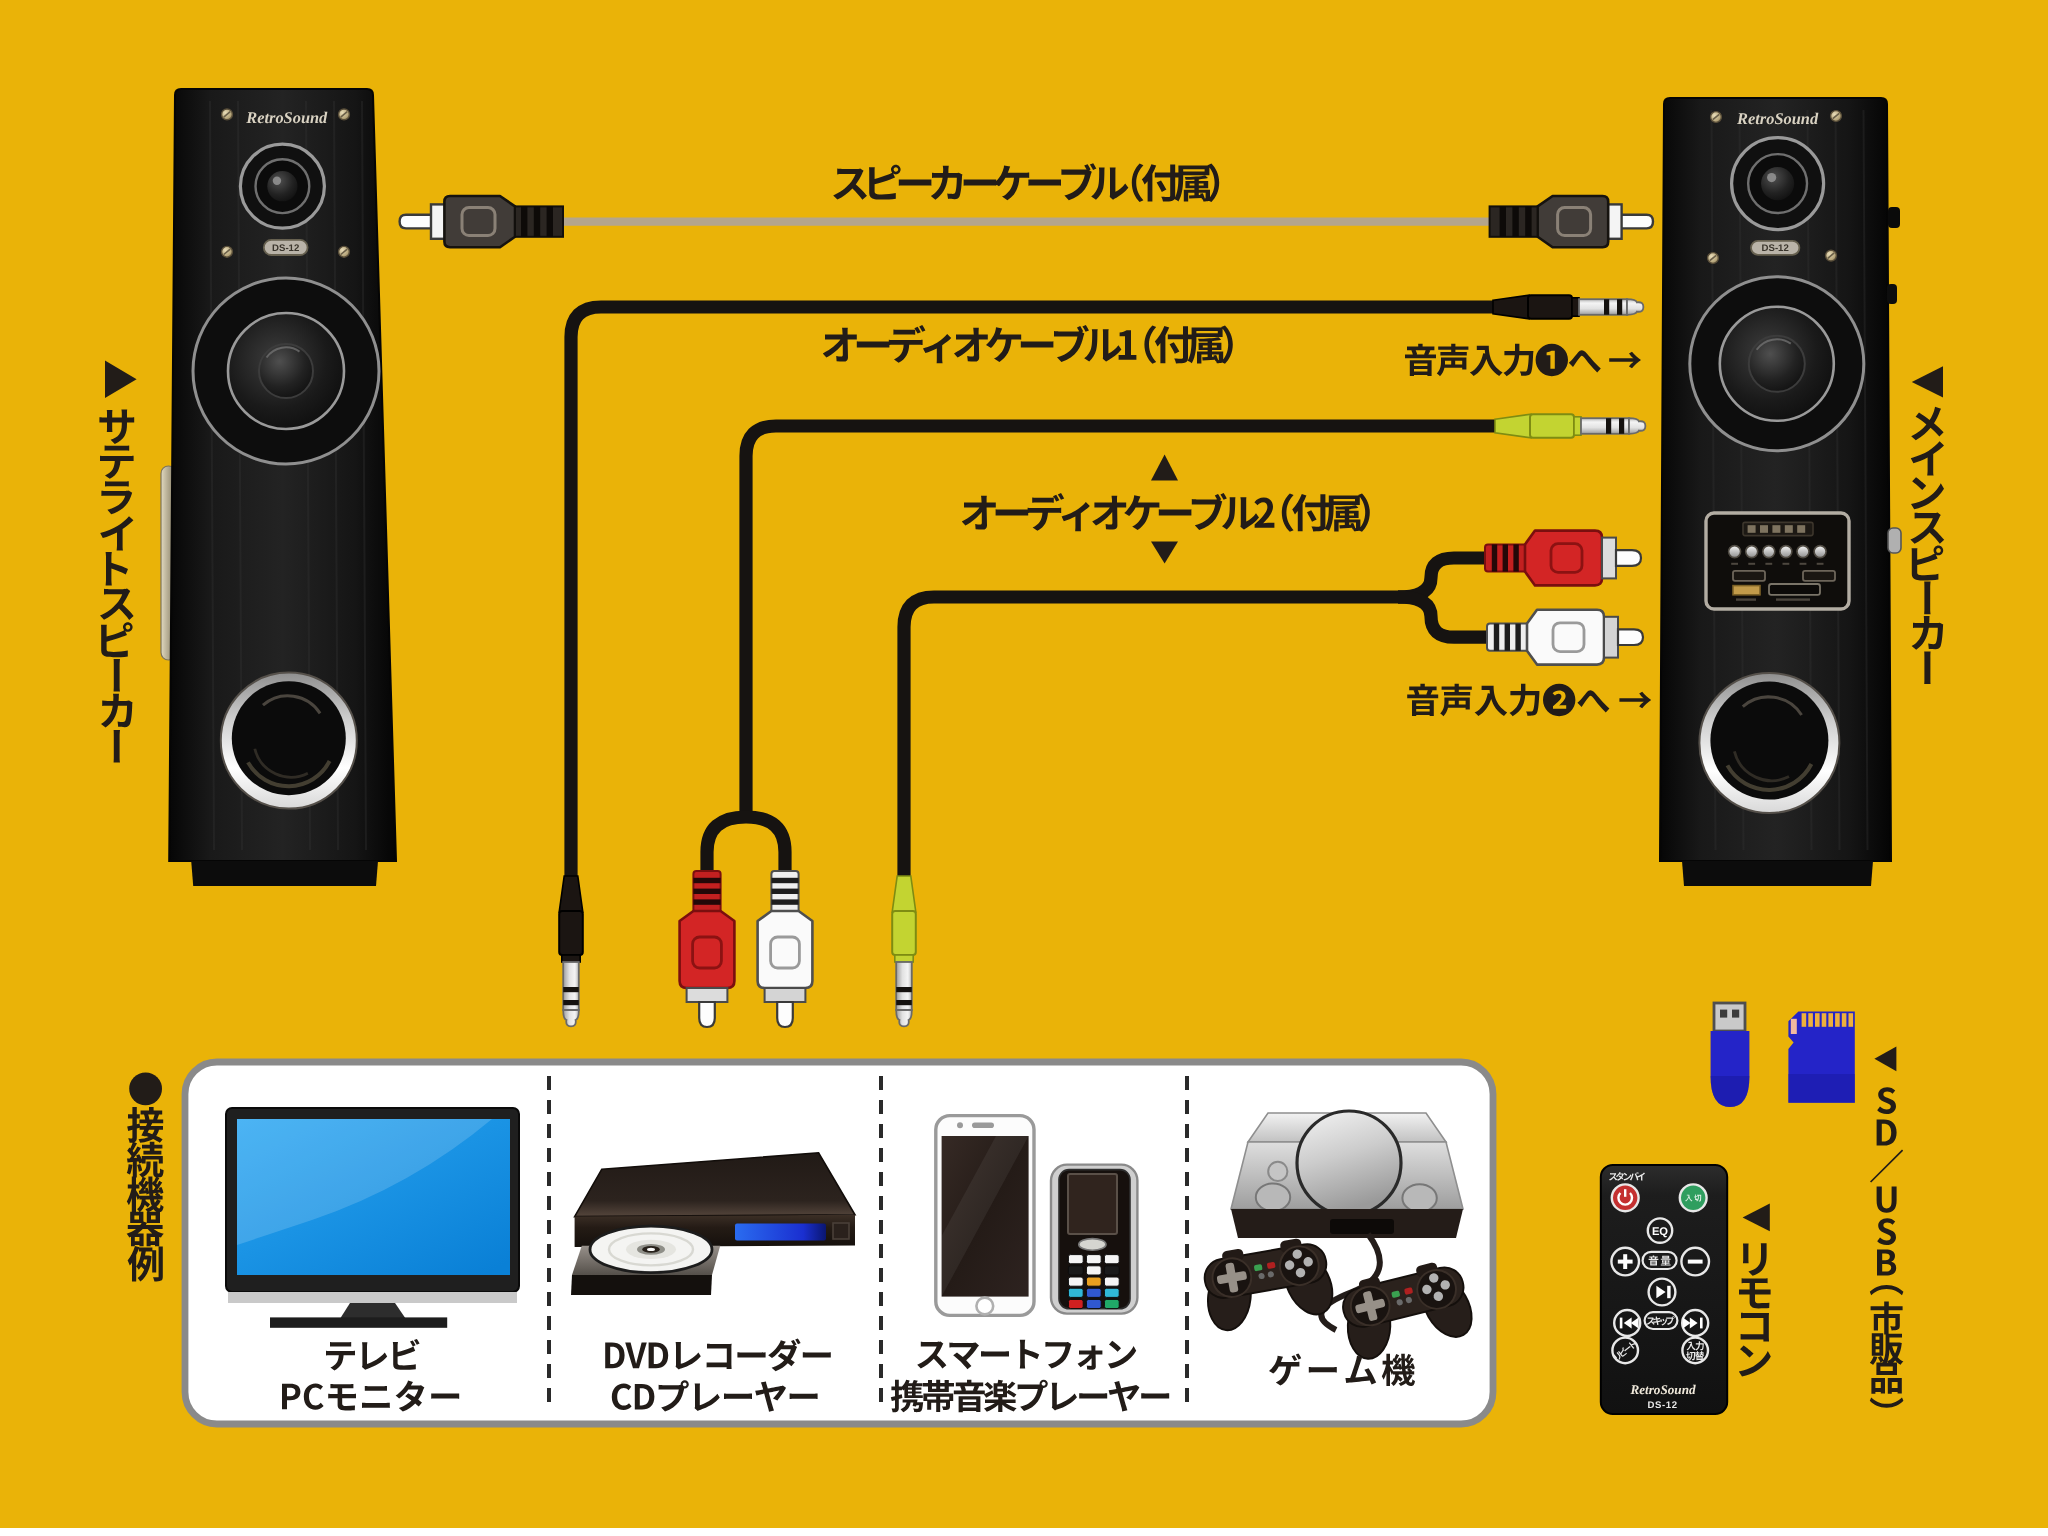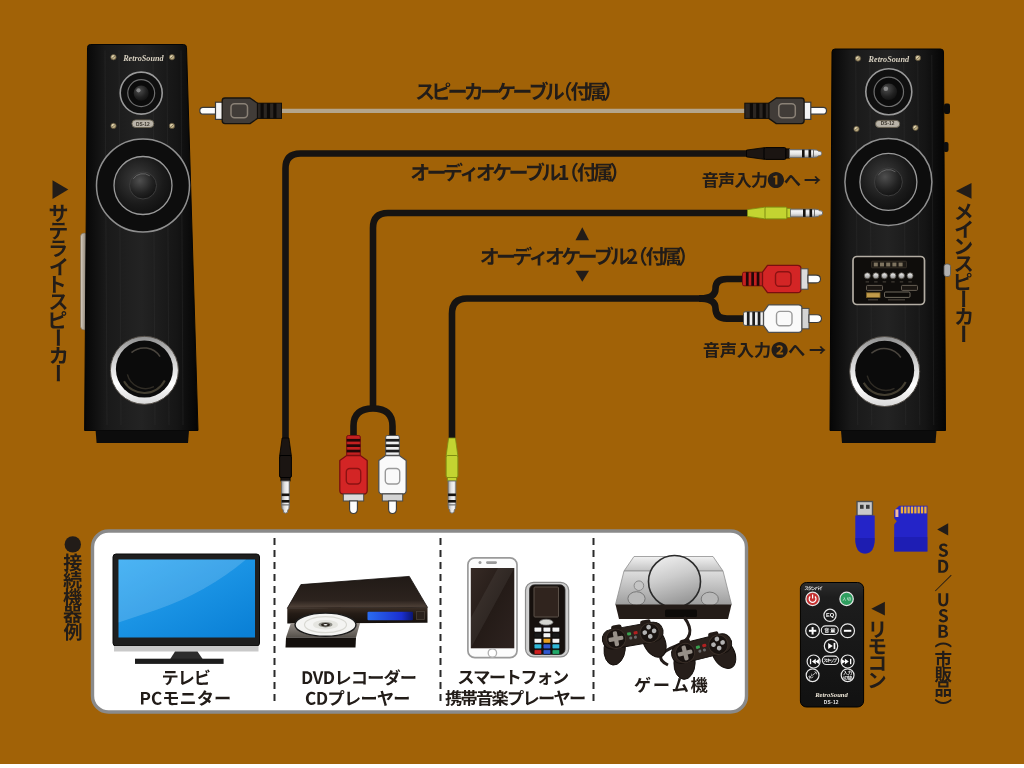--- a/index.html
+++ b/index.html
@@ -1,16 +1,16 @@
 <!DOCTYPE html>
 <html><head>
 <meta charset="utf-8">
 <style>
 html,body{margin:0;padding:0;background:#fff;}
-.stage{position:relative;width:1024px;height:764px;background:#a16207;overflow:hidden;}
+.stage{position:relative;width:1024px;height:764px;background:#eab308;overflow:hidden;}
 svg{position:absolute;left:0;top:0;}
 .bt{fill:transparent;font-family:"Liberation Sans",sans-serif;font-size:12px;text-anchor:middle;}
 .logo{font-family:"Liberation Serif",serif;font-style:italic;font-weight:bold;font-size:8.2px;fill:#d9d2c2;}
 .logo2{font-family:"Liberation Serif",serif;font-style:italic;font-weight:bold;font-size:6.6px;fill:#efe8da;}
 .badge{font-family:"Liberation Sans",sans-serif;font-size:4.8px;font-weight:bold;fill:#3a352c;}
 .rbtn{font-family:"Liberation Sans",sans-serif;font-size:5.6px;font-weight:bold;fill:#ffffff;}
 .rmodel{font-family:"Liberation Sans",sans-serif;font-size:4.8px;font-weight:bold;fill:#e8e8e8;letter-spacing:0.3px;}
 </style>
 </head>
 <body>

